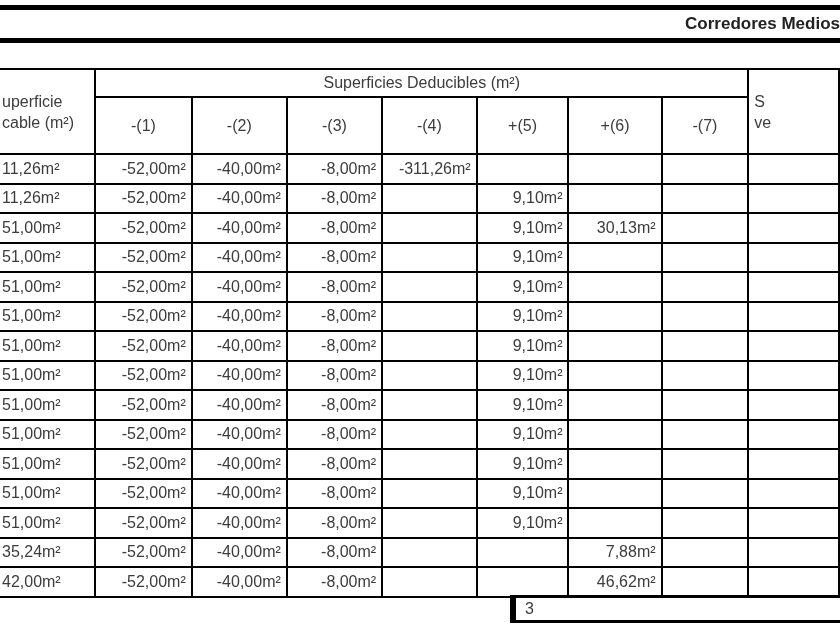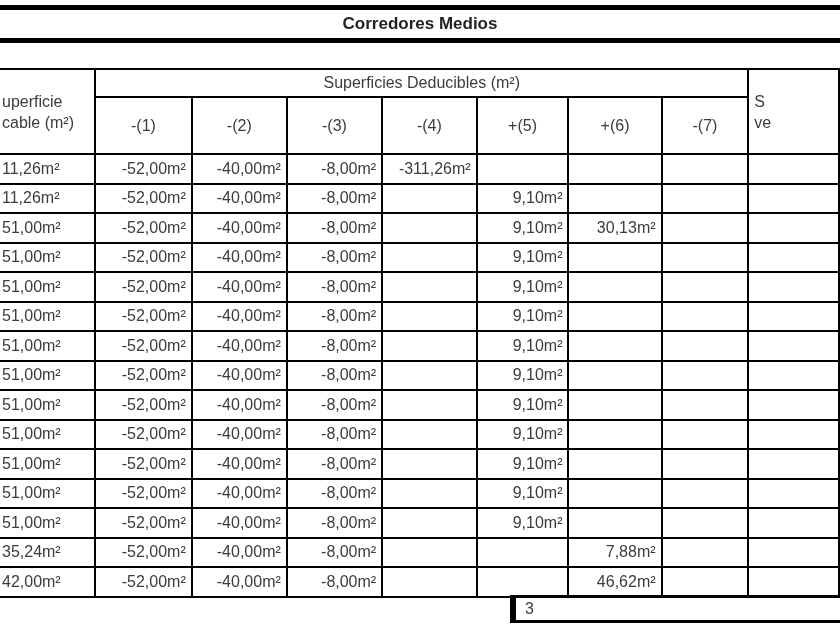--- a/index.html
+++ b/index.html
@@ -6,21 +6,21 @@
   body{
     width:840px;height:630px;overflow:hidden;position:relative;
     background:#ffffff;
     font-family:"Liberation Sans", sans-serif;
     color:#3c3c3c;
   }
   
   .title-band{
     position:absolute;left:0;top:5px;width:840px;height:28px;
     border-top:5px solid #000;border-bottom:5px solid #000;
-    line-height:28px;text-align:center;
+    line-height:28px;text-align:right;
     font-size:17px;font-weight:bold;color:#222;
     background:#fff;
   }
   
   .table-wrap{position:absolute;left:-70px;top:68px;}
   table{
     border-collapse:collapse;table-layout:fixed;
     font-size:16px;color:#3c3c3c;
   }
   th,td{

